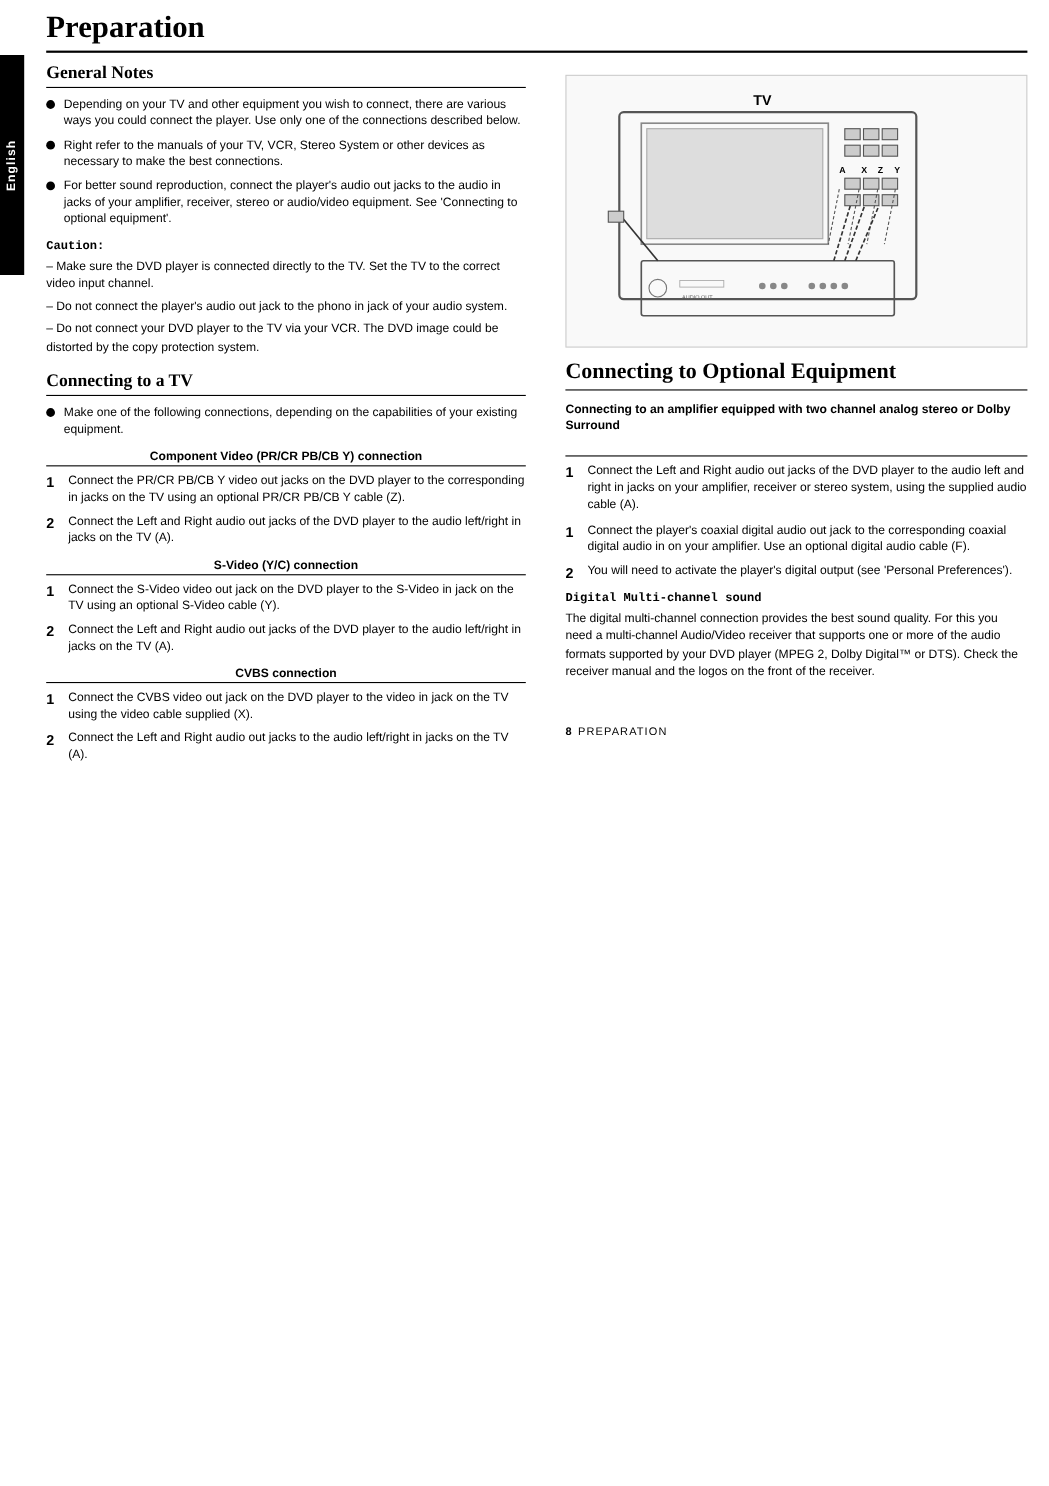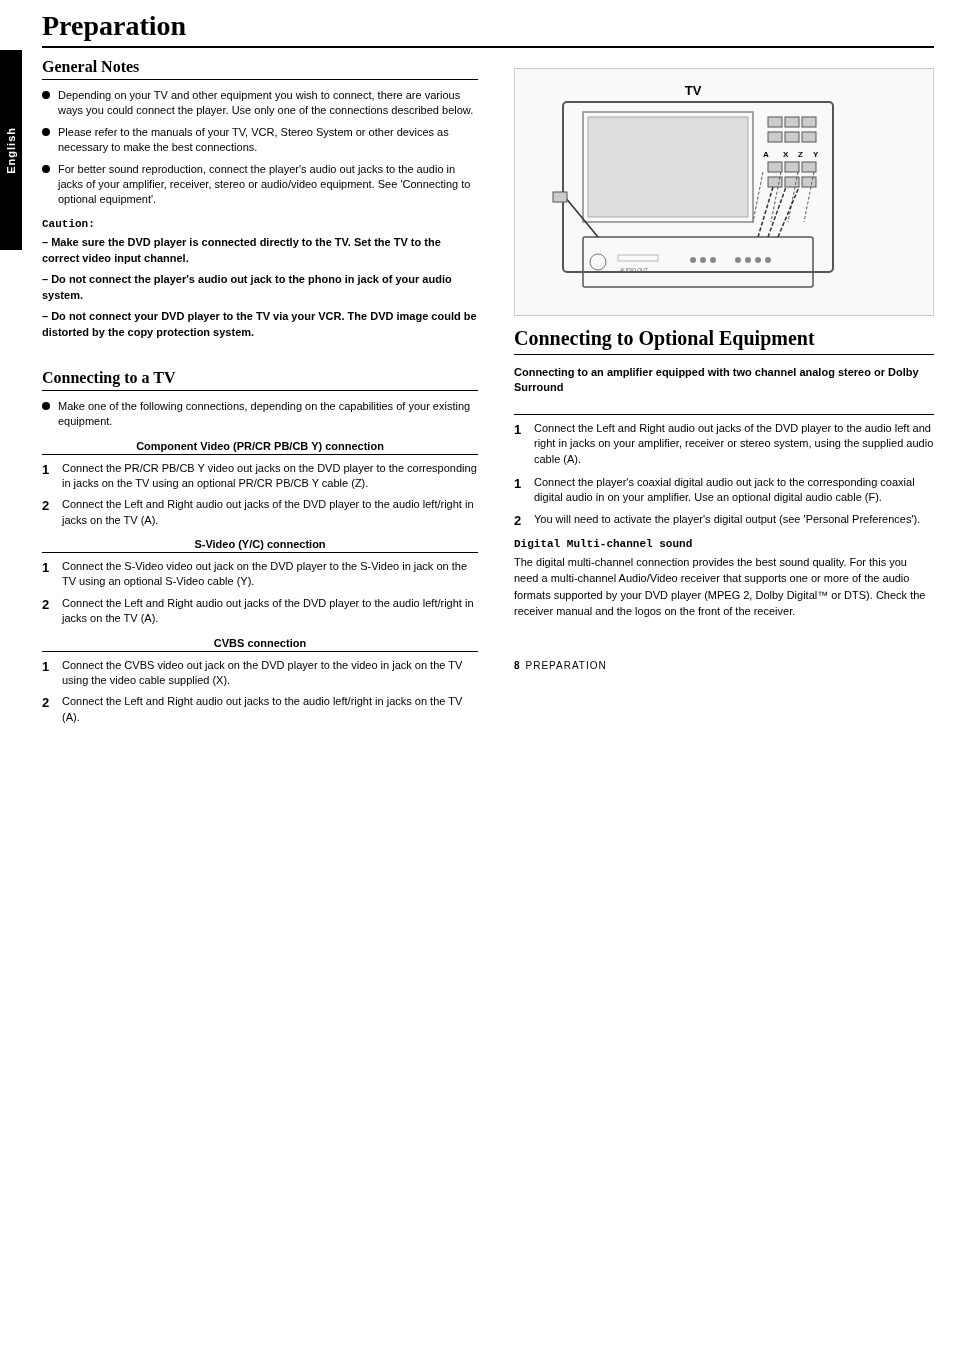--- a/index.html
+++ b/index.html
@@ -177,21 +177,21 @@
     .footer-num {
       font-weight: bold;
       margin-right: 6px;
     }
     .footer-prep {
       font-size: 10px;
       letter-spacing: 1px;
       text-transform: uppercase;
     }
     
-    b { font-weight: bold; }
+    b { font-weight: normal; }
     p { line-height: 1.5; margin-bottom: 4px; }
   </style>
 </head>
 <body>
 
 <div class="page">
 
   <div class="sidebar">
     <span class="sidebar-label">English</span>
   </div>
@@ -206,39 +206,39 @@
 
         <div>
           <div class="section-title">General Notes</div>
           <ul class="bullet-list">
             <li>
               <span class="bullet-dot"></span>
               <span>Depending on your TV and other equipment you wish to connect, there are various ways you could connect the player. Use only one of the connections described below.</span>
             </li>
             <li>
               <span class="bullet-dot"></span>
-              <span>Please refer to the manuals of your TV, VCR, Stereo System or other devices as necessary to make the best connections.</span>
+              <span>Right refer to the manuals of your TV, VCR, Stereo System or other devices as necessary to make the best connections.</span>
             </li>
             <li>
               <span class="bullet-dot"></span>
               <span>For better sound reproduction, connect the player's audio out jacks to the audio in jacks of your amplifier, receiver, stereo or audio/video equipment. See 'Connecting to optional equipment'.</span>
             </li>
           </ul>
 
           <div class="caution">
             <div class="caution-title">Caution:</div>
             <div class="caution-text">
               <p><b>– Make sure the DVD player is connected directly to the TV. Set the TV to the correct video input channel.</b></p>
               <p><b>– Do not connect  the player's audio out jack to the phono in jack of your audio system.</b></p>
               <p><b>– Do not connect your DVD player to the TV via your VCR. The DVD image could be distorted by the copy protection system.</b></p>
             </div>
           </div>
         </div>
 
-        <div style="margin-top:28px;">
+        <div style="margin-top:14px;">
           <div class="section-title">Connecting to a TV</div>
           <ul class="bullet-list">
             <li>
               <span class="bullet-dot"></span>
               <span>Make one of the following connections, depending on the capabilities of your existing equipment.</span>
             </li>
           </ul>
 
           <div>
             <div class="sub-section-title">

